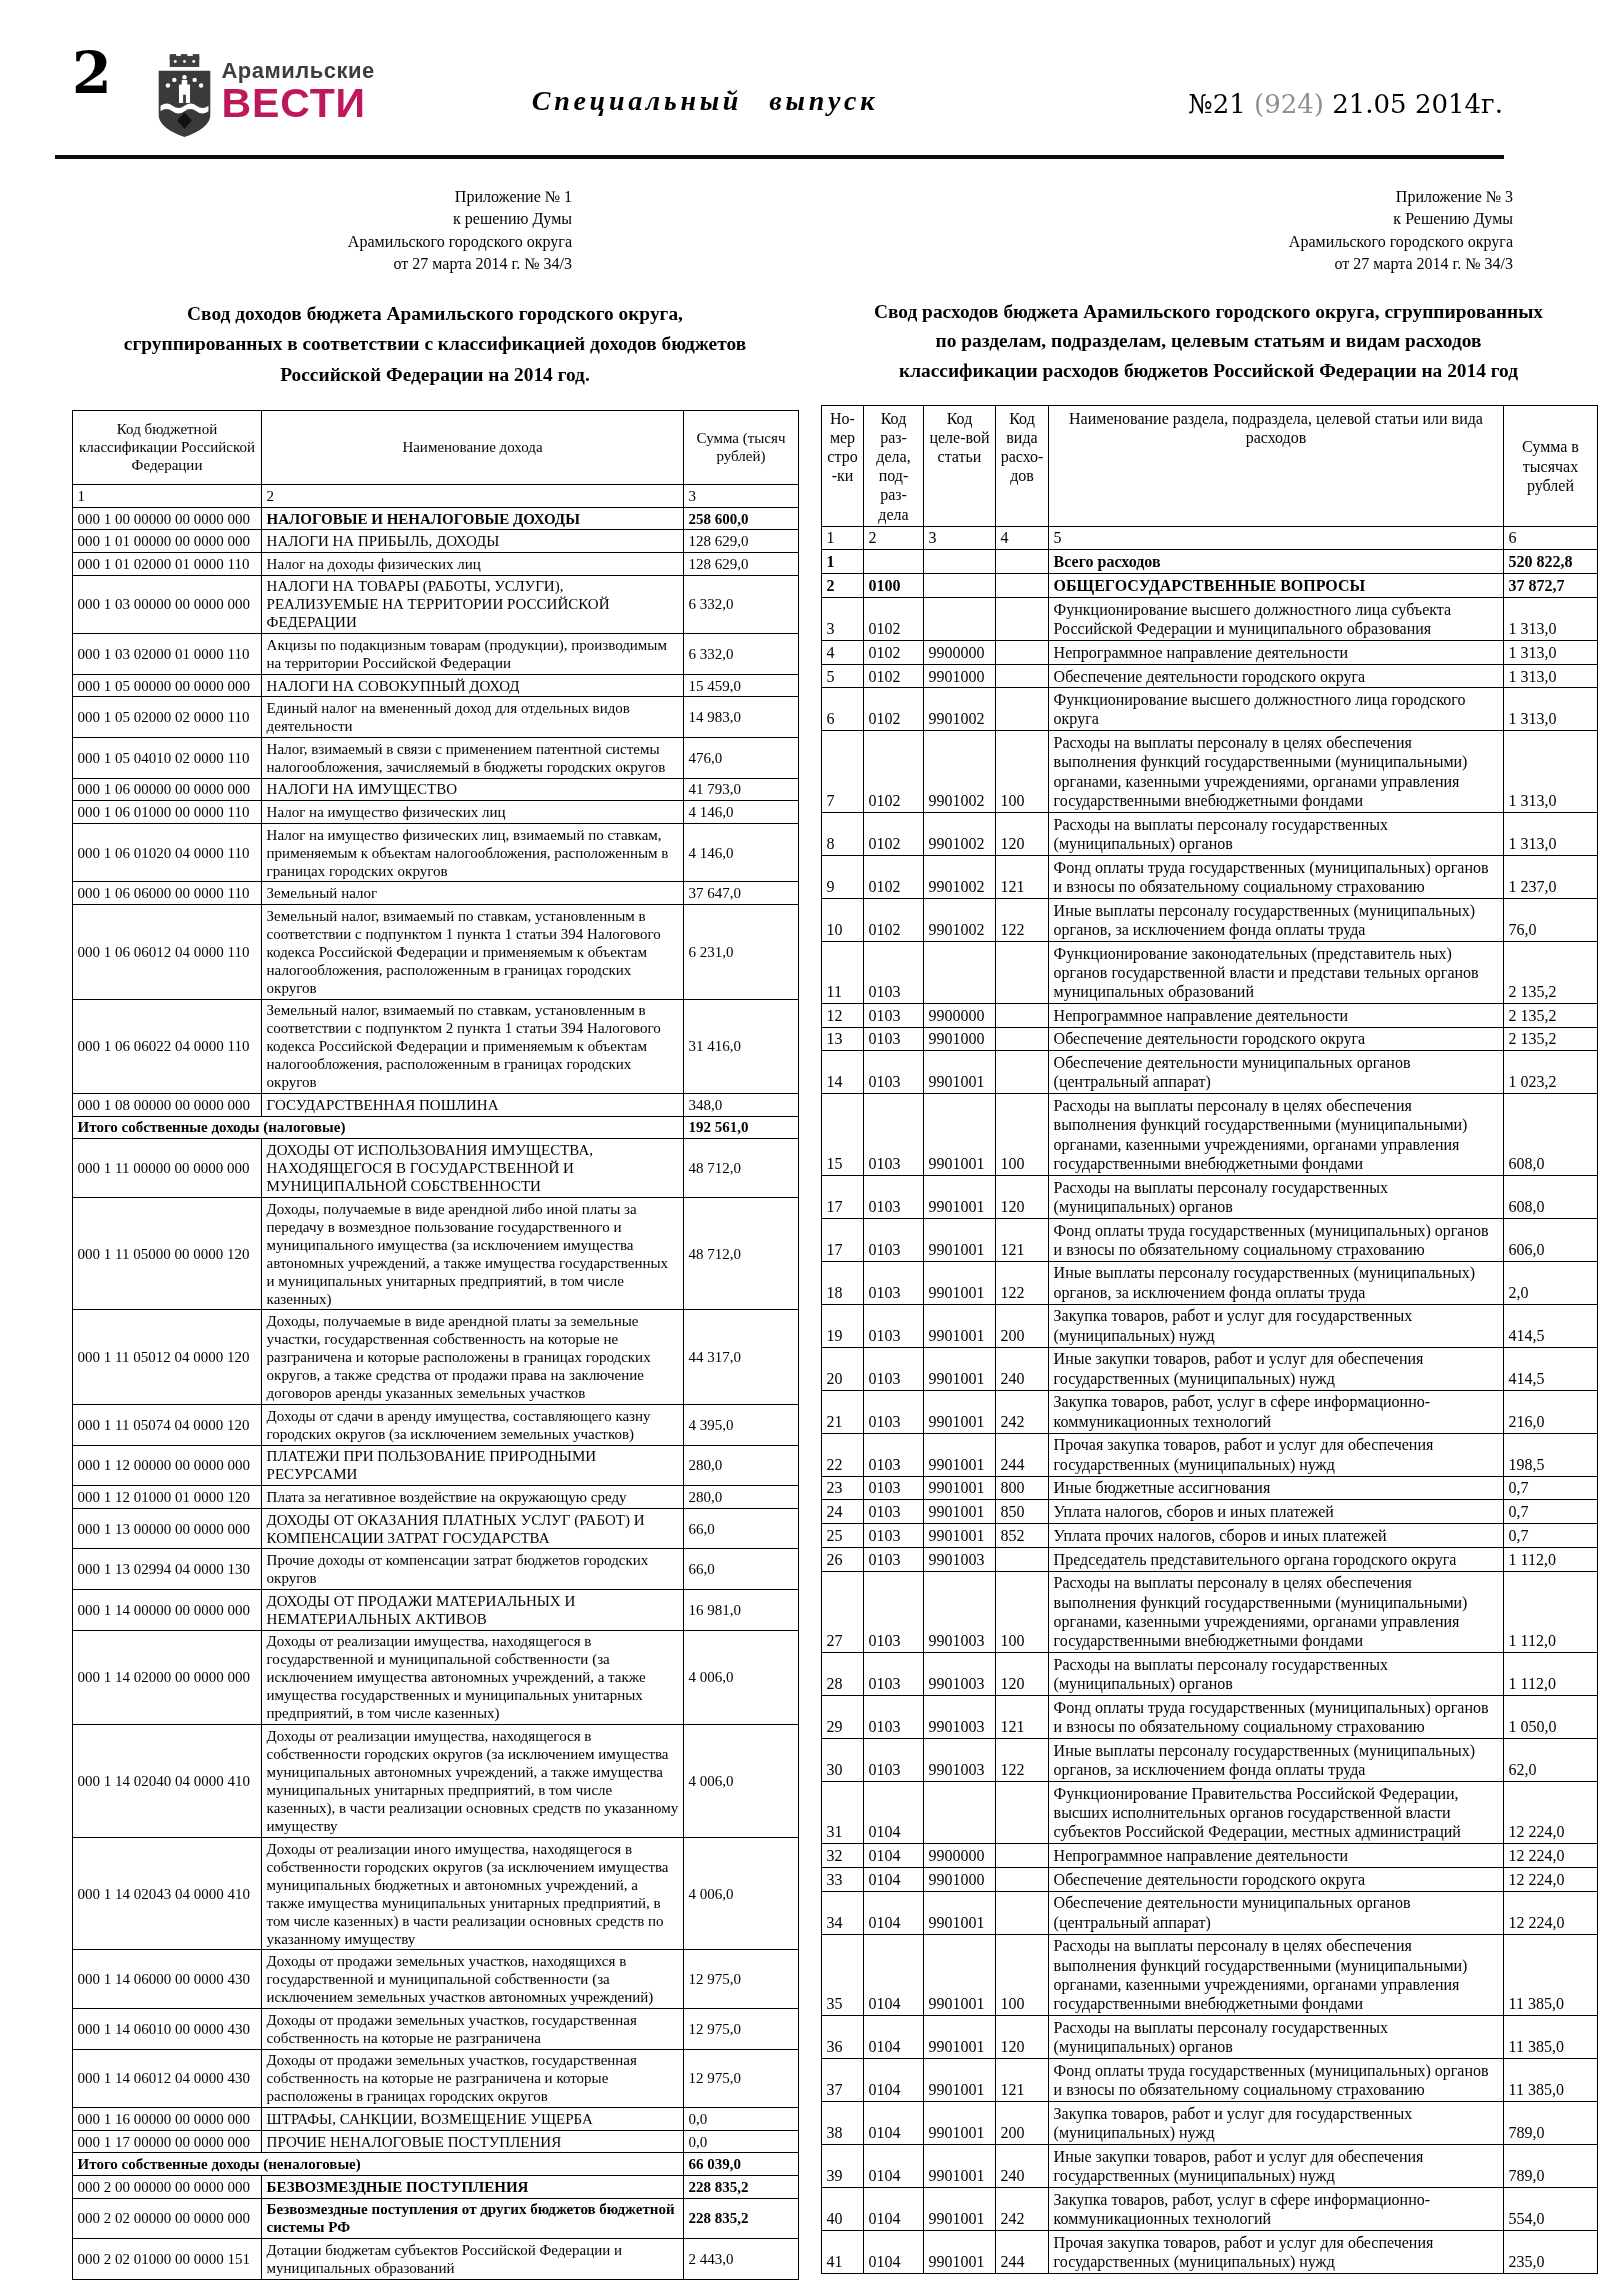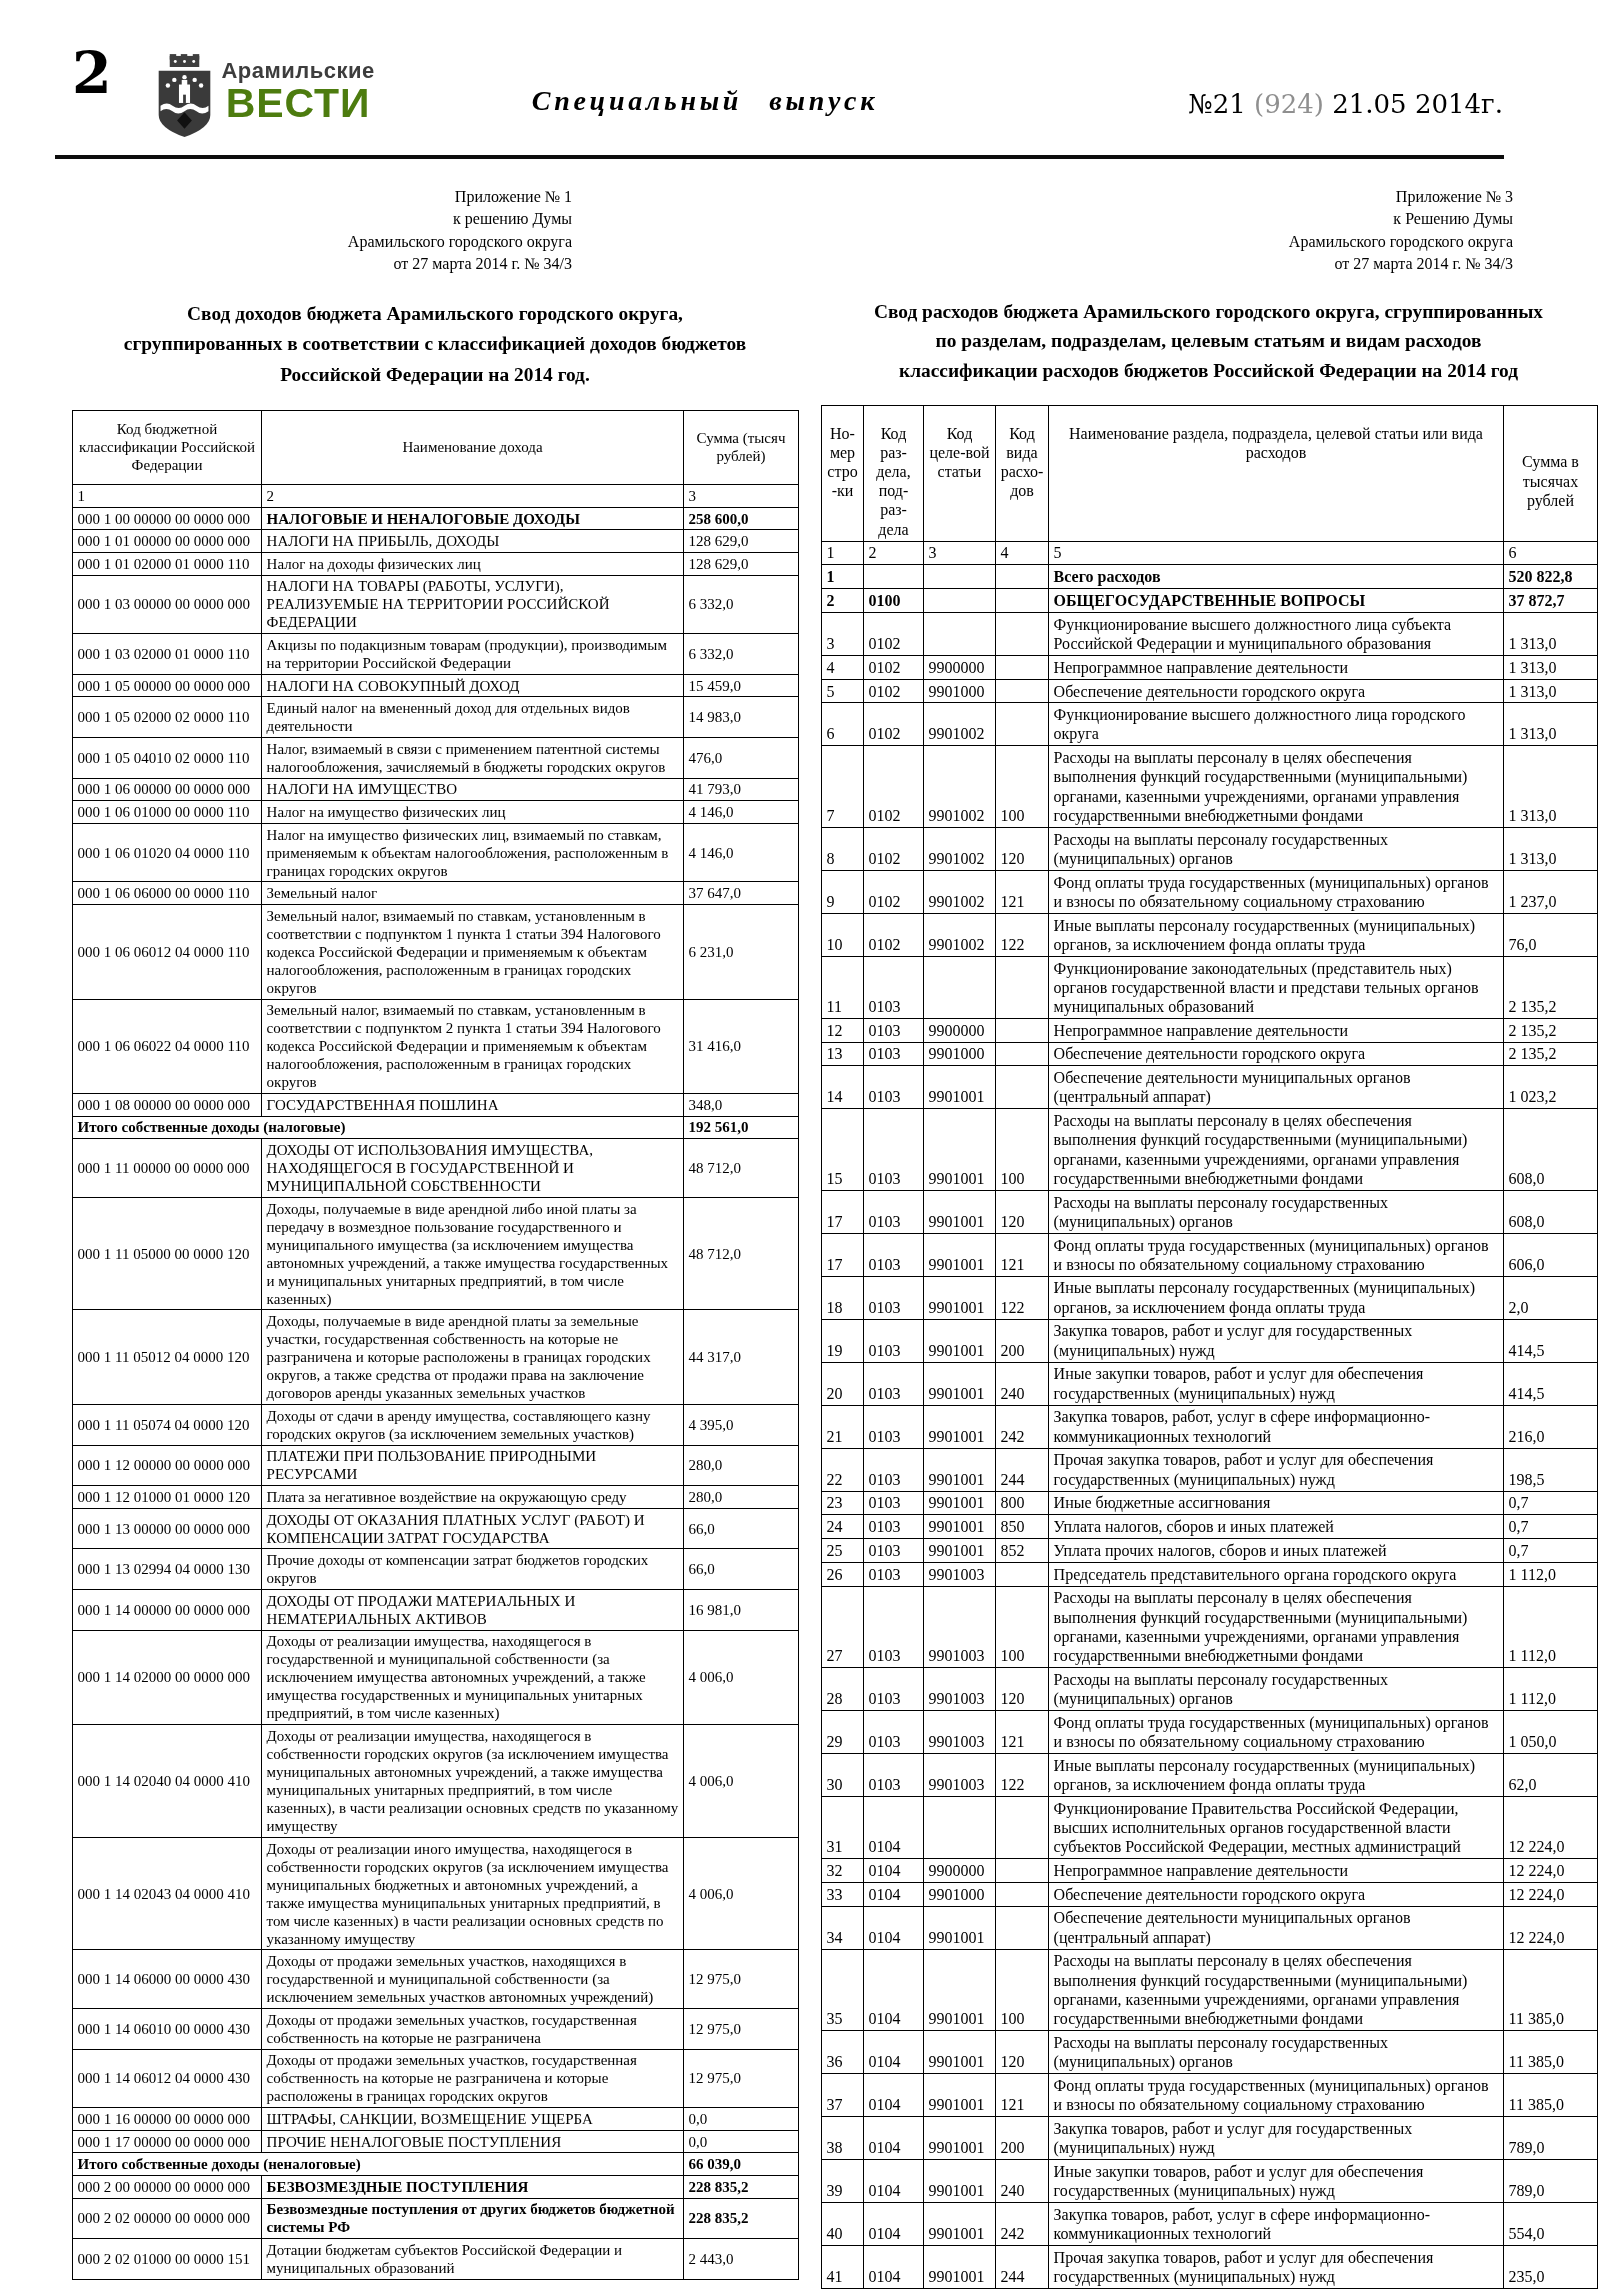--- a/index.html
+++ b/index.html
@@ -5,21 +5,21 @@
   html,body{margin:0;padding:0;background:#fff;}
   .page{position:relative;width:1619px;height:2290px;background:#fff;color:#000;
         font-family:"Liberation Serif",serif;overflow:hidden;}
   
   .masthead{position:absolute;top:0;left:0;width:100%;height:162px;}
   .pagenum{position:absolute;left:72px;top:44px;font-family:"DejaVu Serif",serif;
            font-size:57px;font-weight:bold;line-height:1;}
   .logo{position:absolute;left:155px;top:54px;display:flex;align-items:flex-start;}
   .logo-text{margin-left:7.4px;font-family:"Liberation Sans",sans-serif;color:#3d3d3d;}
   .logo-small{font-size:22px;font-weight:bold;letter-spacing:0.5px;margin-top:3.7px;}
-  .logo-big{font-size:41px;font-weight:bold;letter-spacing:0.9px;line-height:.95;color:#4d7c0f;text-align:center;}
+  .logo-big{font-size:41px;font-weight:bold;letter-spacing:0.9px;line-height:.95;color:#be185d;}
   .special{position:absolute;left:0;top:85px;width:1410px;text-align:center;
            font-size:28px;font-weight:bold;font-style:italic;letter-spacing:3.7px;word-spacing:16.6px;}
   .issue{position:absolute;top:89px;right:116px;font-size:26px;font-family:"DejaVu Serif",serif;}
   .issue .gray{color:#8f8f8f;}
   .rule{position:absolute;left:55px;top:155px;width:1449px;height:3.7px;background:#0d0d0d;}
   
   .col{position:absolute;top:171px;}
   .col-left{left:72px;width:726px;}
   .col-right{left:821px;width:775px;}
   .appendix{font-size:16px;line-height:1.4;text-align:right;margin-top:14.8px;}
@@ -29,21 +29,21 @@
   .col-right .doc-title{line-height:1.5;margin-top:22px;}
   
   table{border-collapse:collapse;table-layout:fixed;width:100%;margin-top:20px;}
   td,th{border:0.9px solid #000;padding:1.8px 4.6px;vertical-align:middle;
         word-wrap:break-word;overflow-wrap:break-word;}
   table{border:1.8px solid #000;}
   th{font-weight:normal;text-align:center;}
   .income td,.income th{font-size:15px;line-height:1.2;}
   .expense td,.expense th{font-size:16px;line-height:1.2;}
   .income th{height:70px;}
-  .expense thead th{vertical-align:top;padding-top:18px;}
+  .expense thead th{vertical-align:top;padding-top:3px;}
   .expense thead th.sumhead{vertical-align:middle;margin-top:15px;}
   .expense td{vertical-align:bottom;}
   .expense td.name{vertical-align:top;}
   .numrow td{text-align:left;}
   .b{font-weight:bold;}
 </style>
 </head>
 <body>
 
 <div class="page">

